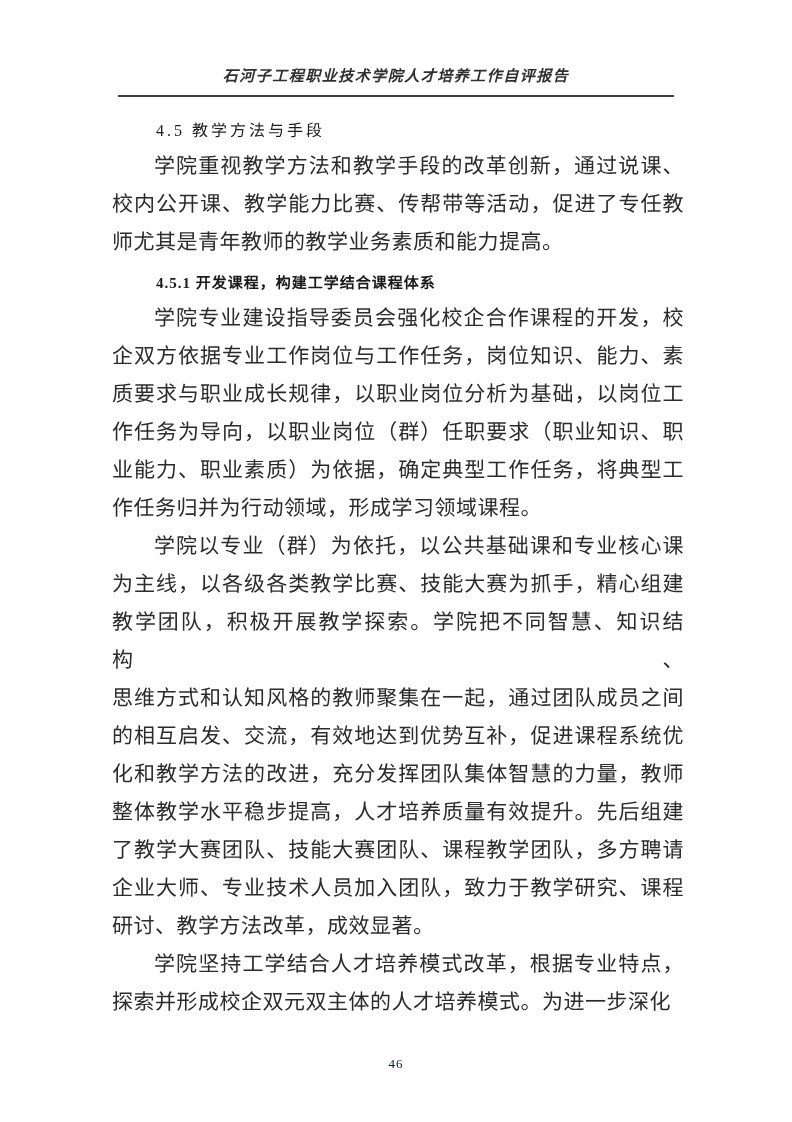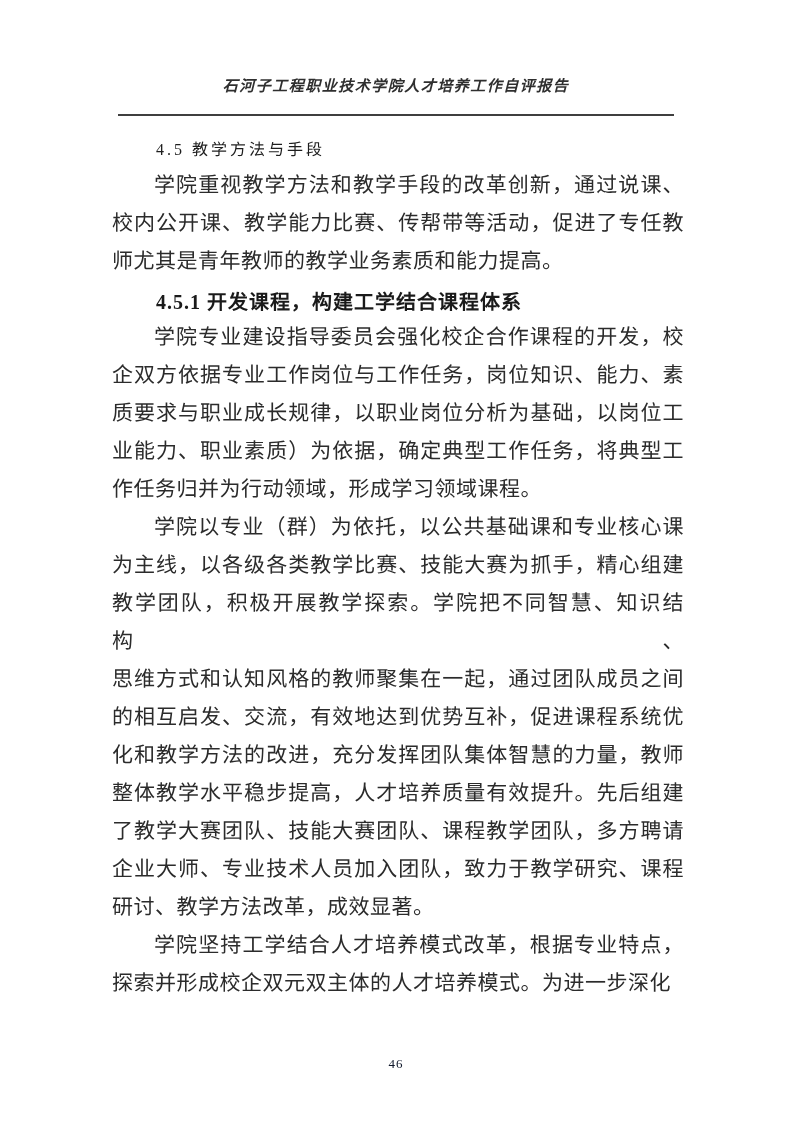--- a/index.html
+++ b/index.html
@@ -10,23 +10,23 @@
   body {
     width: 792px;
     height: 1122px;
     position: relative;
     font-family: "Liberation Serif", "DejaVu Serif", serif;
     color: #333333;
     overflow: hidden;
   }
   
   .page-header {
-    margin: 14px 118px;
+    margin: 4px 118px;
     padding-top: 60px;
-    padding-bottom: 16px;
+    padding-bottom: 7px;
     border-bottom: 2px solid #3f3f3f;
   }
   .page-header .header-title {
     text-align: center;
     font-size: 15px;
     line-height: 24px;
     letter-spacing: 1.5px;
     font-style: italic;
     font-weight: 600;
     color: #2f2f2f;
@@ -39,21 +39,21 @@
   .heading1 {
     font-size: 16px;
     line-height: 32px;
     font-weight: 500;
     letter-spacing: 3px;
     padding-left: 44px;
     margin: 18px 0 0 0;
     color: #1e1e1e;
   }
   .heading2 {
-    font-size: 20px;
+    font-size: 15px;
     line-height: 32px;
     font-weight: 700;
     letter-spacing: 1px;
     padding-left: 44px;
     margin: 6px 0 0 0;
     color: #1a1a1a;
   }
   .para {
     margin: 0;
     font-size: 21px;
@@ -98,20 +98,21 @@
     <div class="para">
       <div class="line first fill">学院重视教学方法和教学手段的改革创新，通过说课、</div>
       <div class="line fill">校内公开课、教学能力比赛、传帮带等活动，促进了专任教</div>
       <div class="line">师尤其是青年教师的教学业务素质和能力提高。</div>
     </div>
     <div class="heading2">4.5.1 开发课程，构建工学结合课程体系</div>
     <div class="para">
       <div class="line first fill">学院专业建设指导委员会强化校企合作课程的开发，校</div>
       <div class="line fill">企双方依据专业工作岗位与工作任务，岗位知识、能力、素</div>
       <div class="line fill">质要求与职业成长规律，以职业岗位分析为基础，以岗位工</div>
+      <div class="line fill">作任务为导向，以职业岗位（群）任职要求（职业知识、职</div>
       <div class="line fill">业能力、职业素质）为依据，确定典型工作任务，将典型工</div>
       <div class="line">作任务归并为行动领域，形成学习领域课程。</div>
     </div>
     <div class="para">
       <div class="line first fill">学院以专业（群）为依托，以公共基础课和专业核心课</div>
       <div class="line fill">为主线，以各级各类教学比赛、技能大赛为抓手，精心组建</div>
       <div class="line fill">教学团队，积极开展教学探索。学院把不同智慧、知识结构、</div>
       <div class="line fill">思维方式和认知风格的教师聚集在一起，通过团队成员之间</div>
       <div class="line fill">的相互启发、交流，有效地达到优势互补，促进课程系统优</div>
       <div class="line fill">化和教学方法的改进，充分发挥团队集体智慧的力量，教师</div>

